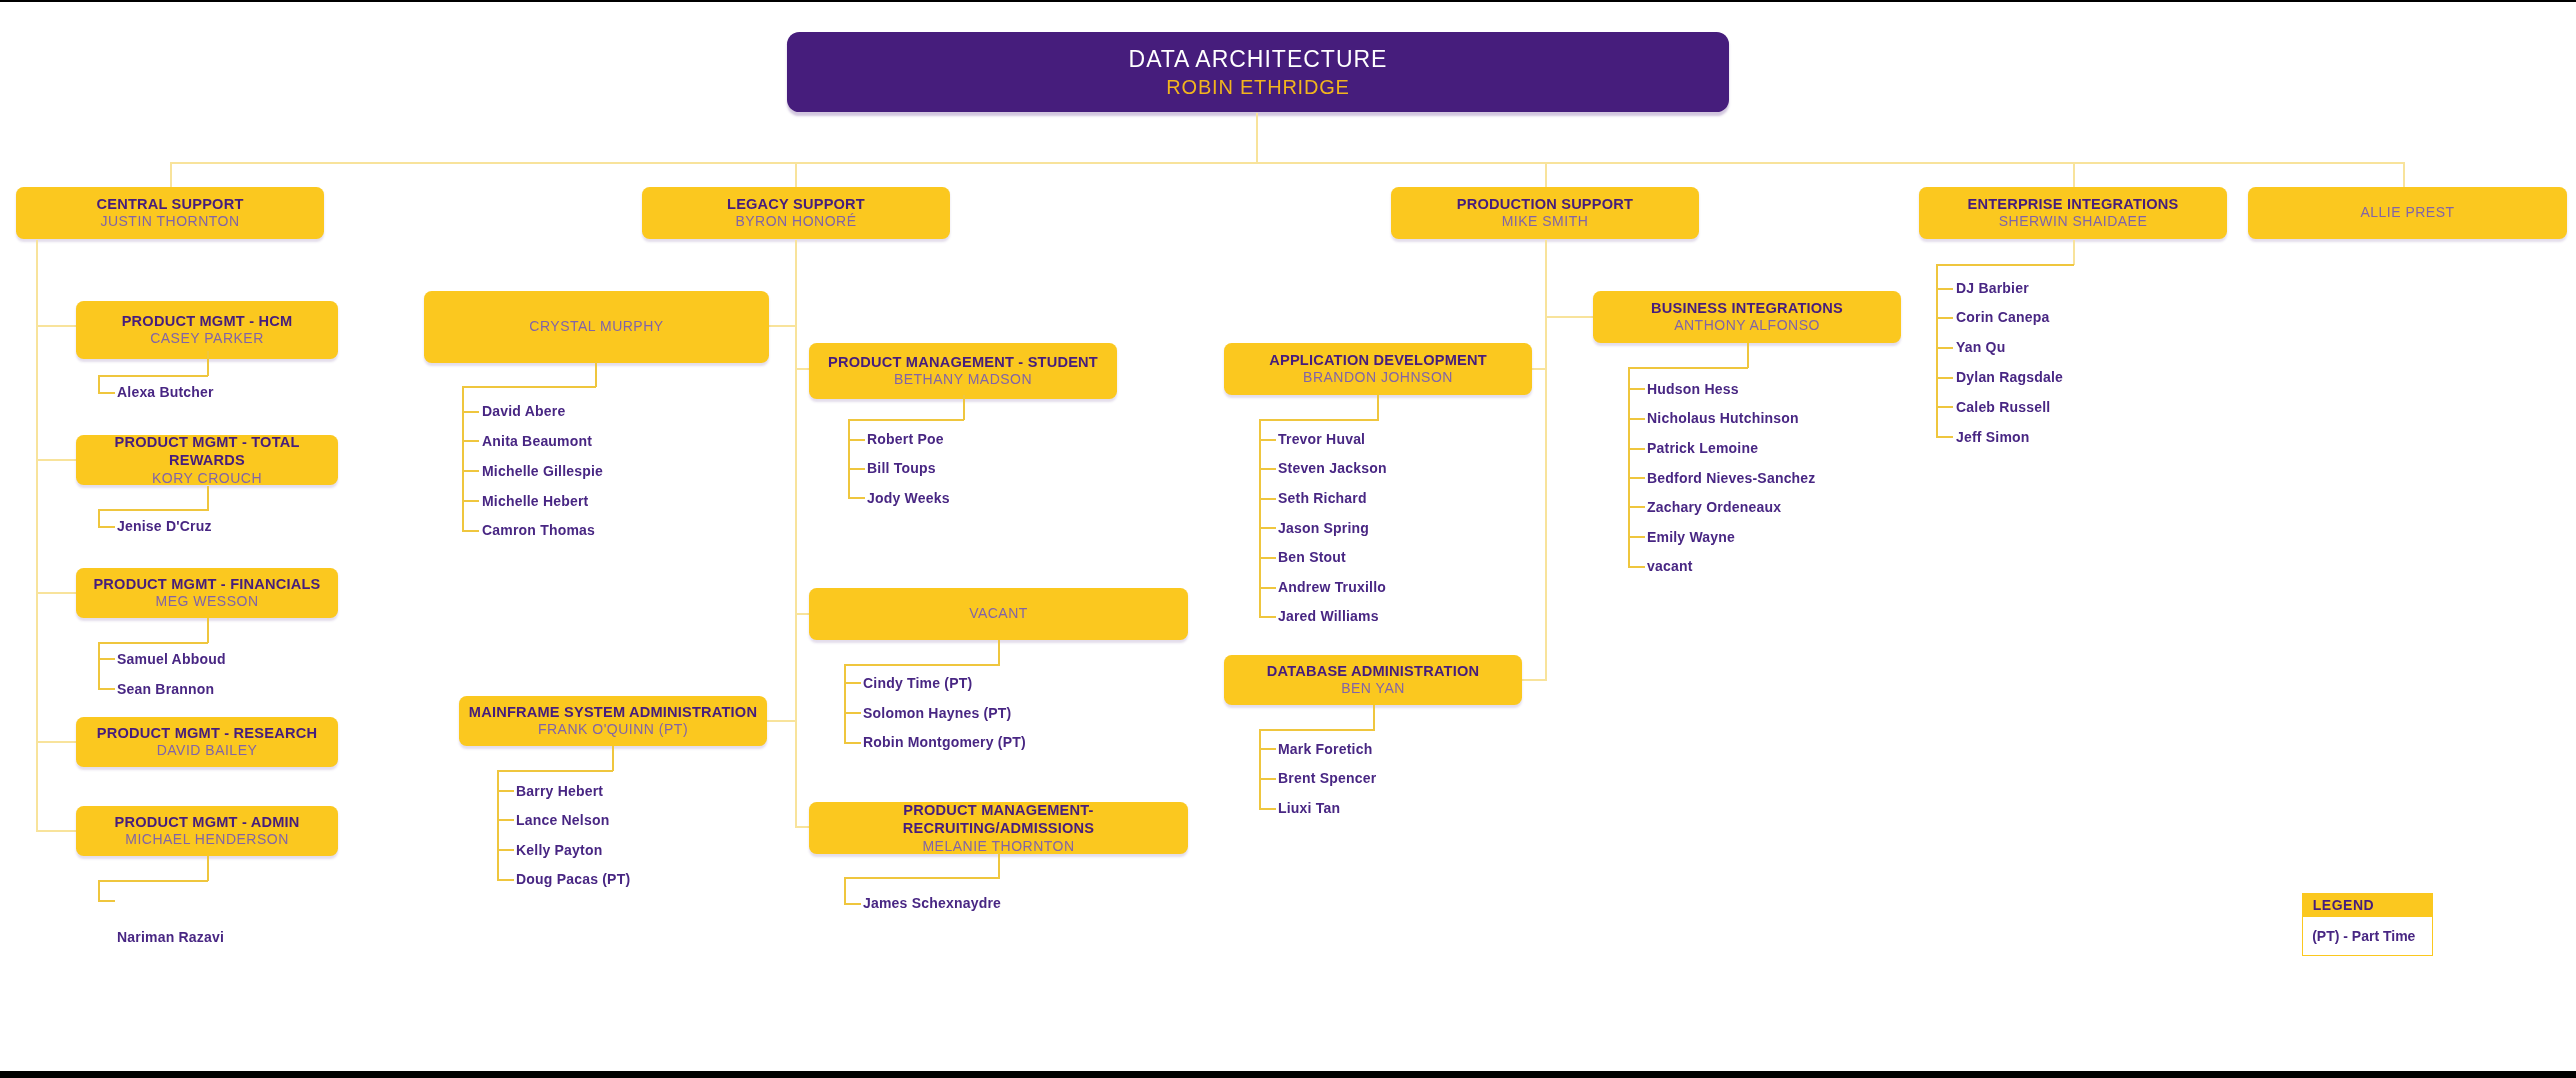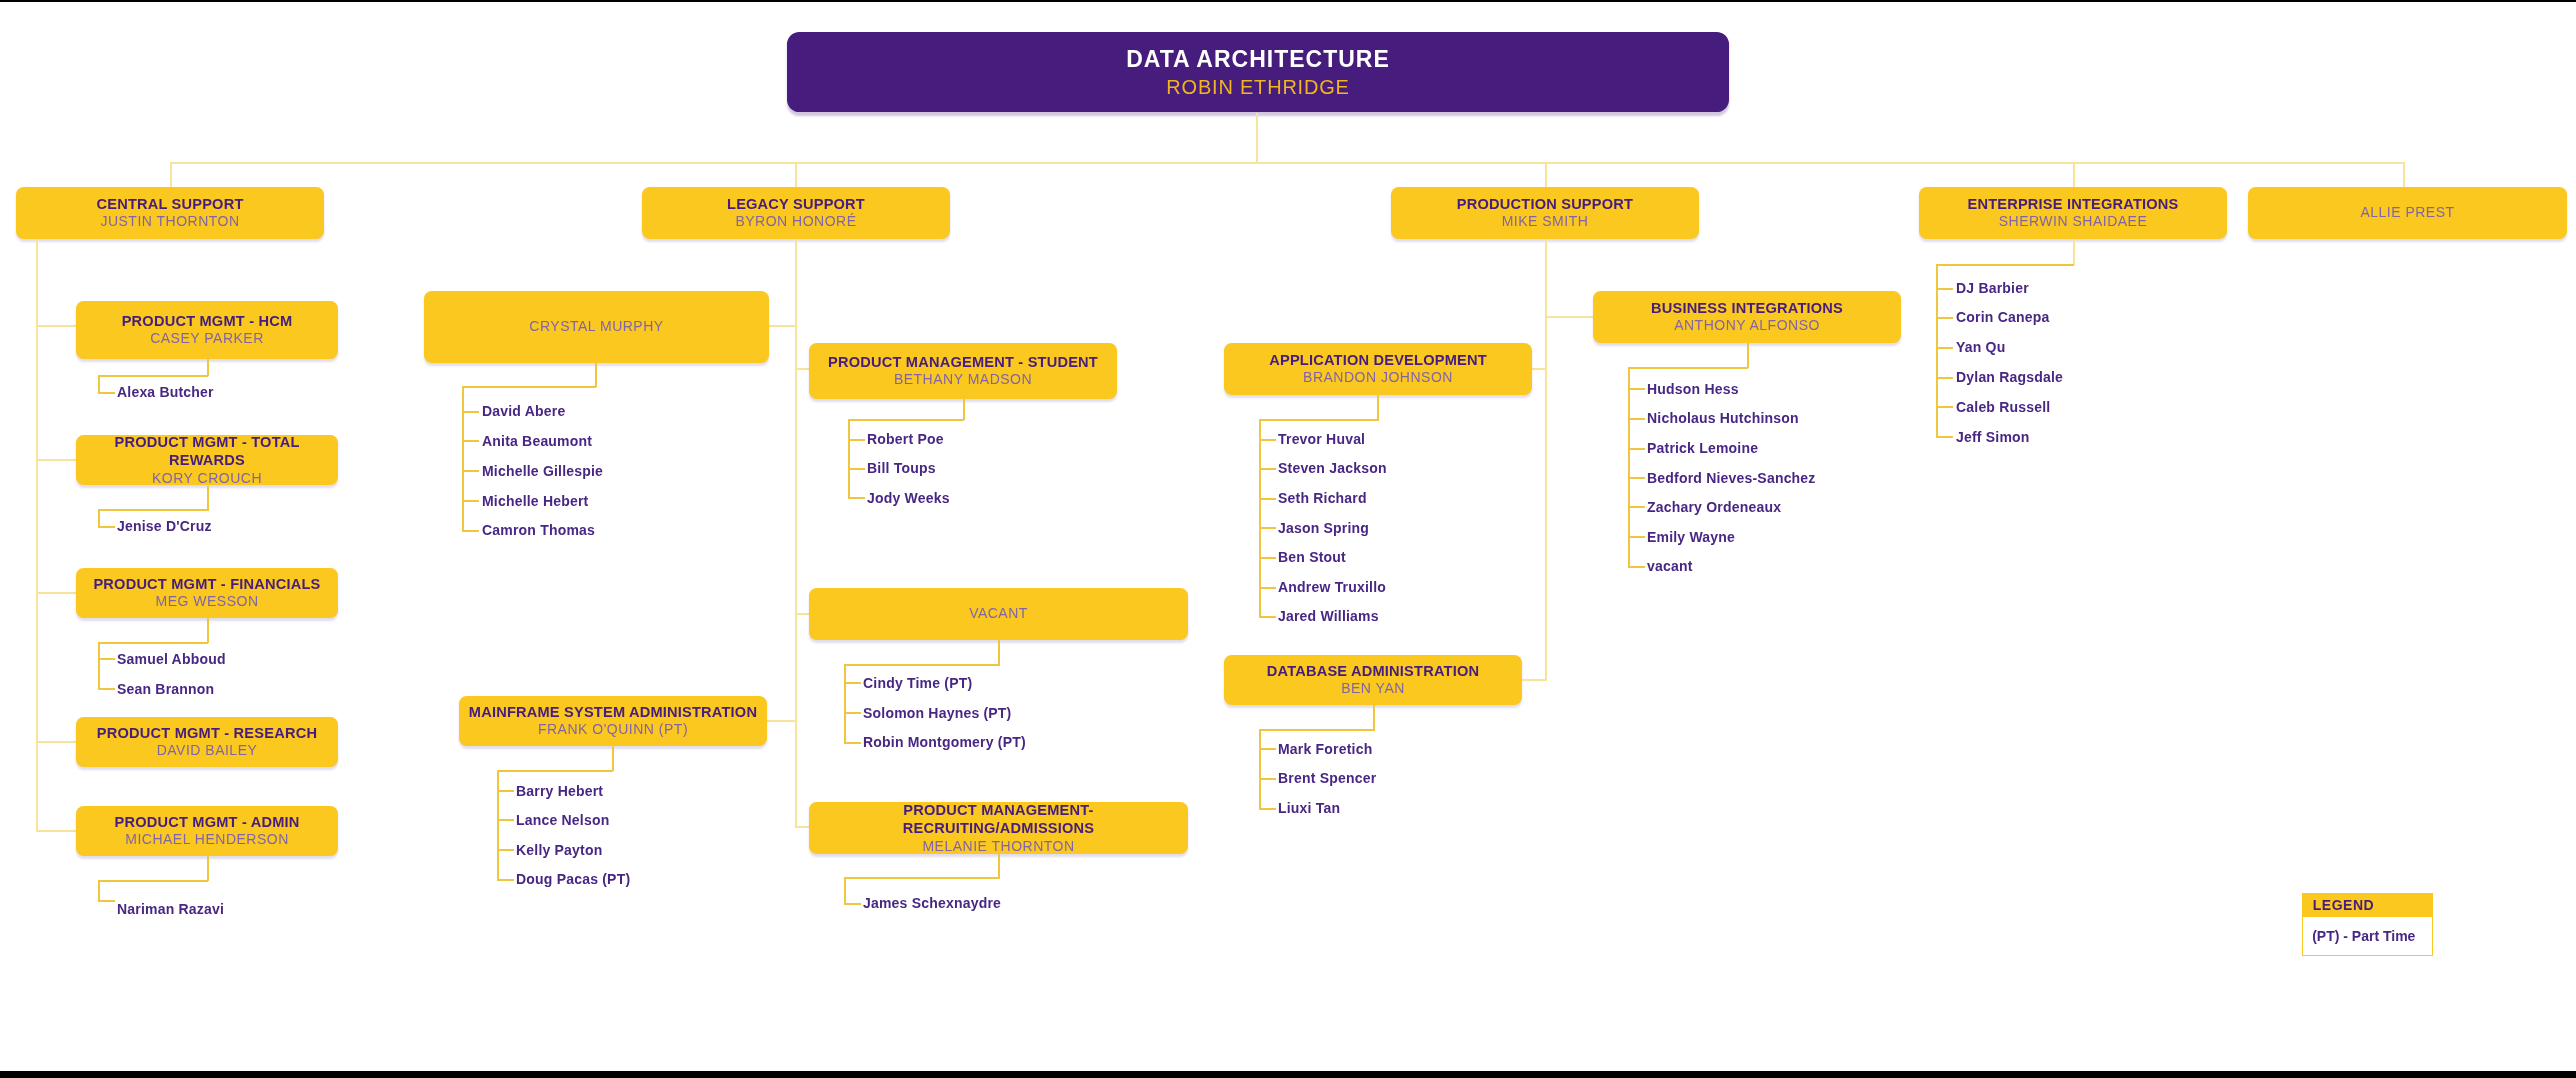--- a/index.html
+++ b/index.html
@@ -8,21 +8,21 @@
   .bar{position:absolute;left:0;width:2576px;background:#000}
   .ln{position:absolute;display:block}
   .lp{background:#F8E39B}
   .lg{background:#EFC63E}
   .box{position:absolute;background:#FBC81F;border-radius:7.7px;display:flex;flex-direction:column;
        align-items:center;justify-content:center;text-align:center;padding:0 4.6px;box-sizing:border-box;
        box-shadow:0 2.3px 2.3px rgba(70,29,124,.15)}
   .bt{font-weight:bold;font-size:14.6px;color:#461D7C;letter-spacing:0.2px;line-height:18.5px}
   .bn{font-size:14px;color:#8164A8;letter-spacing:0.5px;line-height:17.7px}
   .root{background:#461D7C;border-radius:12.3px;box-shadow:0 3.1px 2.3px rgba(70,29,124,.25)}
-  .rt{color:#ffffff;font-size:23px;font-weight:bold;letter-spacing:1px;line-height:31px}
+  .rt{color:#ffffff;font-size:23px;font-weight:normal;letter-spacing:1px;line-height:31px}
   .rn{color:#F2B51D;font-size:20px;letter-spacing:0.8px;line-height:25px}
   .leaf{position:absolute;font-size:14px;font-weight:bold;color:#482683;line-height:18.5px;height:18.5px;
         letter-spacing:0.2px;white-space:nowrap}
   .legend-h{position:absolute;background:#FBC81F;display:flex;align-items:center;padding-left:10.8px;
         font-weight:bold;font-size:14px;color:#461D7C;letter-spacing:0.5px;box-sizing:border-box}
   .legend-b{position:absolute;background:#fff;border:1.5px solid #FBC81F;display:flex;align-items:center;
         padding-left:9.2px;font-weight:bold;font-size:14px;color:#482683;box-sizing:border-box}
 </style>
 </head>
 <body>
@@ -108,21 +108,21 @@
 </div>
 
 <div class="box" style="left:76px;top:806px;width:262px;height:50px">
   <div class="bt">PRODUCT MGMT - ADMIN</div>
   <div class="bn">MICHAEL HENDERSON</div>
 </div>
 <i class="ln lg" style="left:207px;top:856px;width:1.5px;height:25px"></i>
 <i class="ln lg" style="left:98px;top:880px;width:110px;height:1.5px"></i>
 <i class="ln lg" style="left:98px;top:881px;width:1.5px;height:20px"></i>
 <i class="ln lg" style="left:98px;top:900px;width:17px;height:1.5px"></i>
-<div class="leaf" style="left:117px;top:900px">Nariman Razavi</div>
+<div class="leaf" style="left:117px;top:928px">Nariman Razavi</div>
 
 <i class="ln lp" style="left:795px;top:240px;width:1.5px;height:588px"></i>
 <i class="ln lp" style="left:768px;top:325px;width:28.5px;height:1.5px"></i>
 <i class="ln lp" style="left:795px;top:368px;width:14px;height:1.5px"></i>
 <i class="ln lp" style="left:767px;top:720px;width:30px;height:1.5px"></i>
 <i class="ln lp" style="left:795px;top:613px;width:14px;height:1.5px"></i>
 <i class="ln lp" style="left:795px;top:826px;width:14px;height:1.5px"></i>
 
 <div class="box" style="left:424px;top:291px;width:345px;height:72px">
   <div class="bn">CRYSTAL MURPHY</div>

